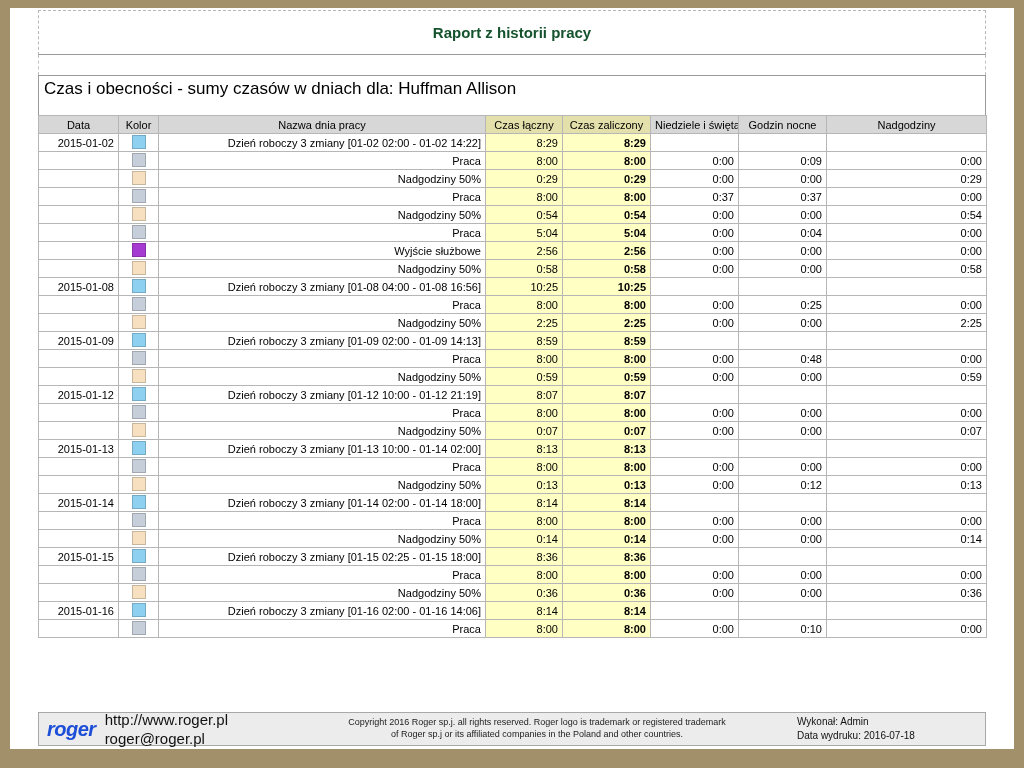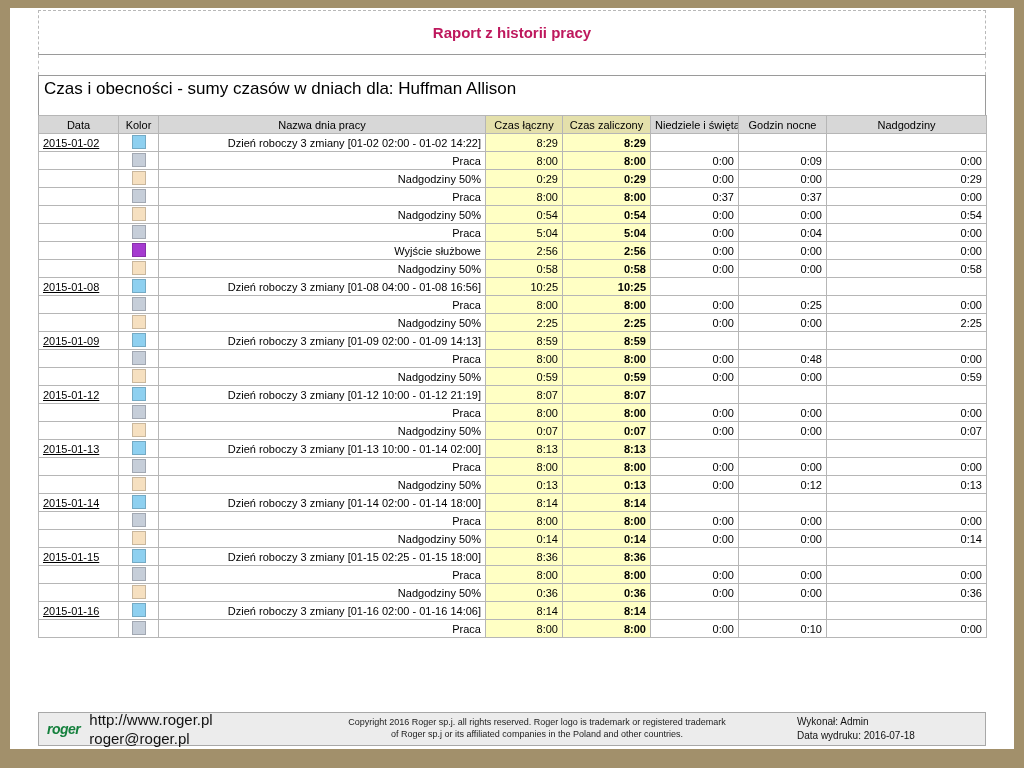--- a/index.html
+++ b/index.html
@@ -15,21 +15,21 @@
     width:1004px; height:741px;
     background:#ffffff;
   }
   
   .print-header {
     position:absolute; left:28px; right:28px; top:2px; height:45px;
     border:1px dashed #b8b8b8; border-bottom:1px solid #9a9a9a;
     display:flex; align-items:center; justify-content:center;
     box-sizing:border-box;
   }
-  .print-header h1 { margin:9px; font-size:15px; font-weight:bold; color:#be185d; }
+  .print-header h1 { margin:9px; font-size:15px; font-weight:bold; color:#14532d; }
   .margin-guides {
     position:absolute; left:28px; right:28px; top:47px; height:20px;
     border-left:1px dashed #c0c0c0; border-right:1px dashed #c0c0c0;
   }
   .report-body { position:absolute; left:28px; top:67px; width:948px; }
   .report-title {
     box-sizing:border-box;
     border:1px solid #9a9a9a; border-bottom:none;
     font-size:17px; color:#000;
     padding:3px 5px 16px 5px;
@@ -42,43 +42,43 @@
   table.report th, table.report td {
     border:1px solid #b6b6b6;
     height:18px; padding:0 4px;
     overflow:hidden; white-space:nowrap;
     box-sizing:border-box;
   }
   table.report th {
     background:#d7d7d7; font-weight:normal; text-align:center;
   }
   table.report th.c3, table.report th.c4 { background:#e4e0ab; }
-  td.c0 { text-align:left;text-decoration:underline; }
+  td.c0 { text-align:right; }
   td.c1 { text-align:center; padding:0; }
   td.c2 { text-align:right; }
   td.c3, td.c4, td.c5, td.c6, td.c7 { text-align:right; }
   td.c3, td.c4 { background:#ffffc4; }
   td.c4 { font-weight:bold; }
   .swatch {
     display:inline-block; width:12px; height:12px;
     vertical-align:middle; margin-top:-2px;
     border:1px solid rgba(0,0,0,0.18);
   }
   
   .page-footer {
     position:absolute; left:28px; right:28px; bottom:3px; height:34px;
     background:#ececec; border:1px solid #a8a8a8;
     box-sizing:border-box;
     display:flex; align-items:center;
     padding:0 8px;
   }
   .footer-left { display:flex; align-items:center; gap:9px; width:230px; }
   .logo-text {
-    font-size:14px; font-weight:bold; font-style:italic;
-    color:#15803d; letter-spacing:-0.5px;
+    font-size:20px; font-weight:bold; font-style:italic;
+    color:#1d4ed8; letter-spacing:-0.5px;
   }
   .contact { font-size:15px; color:#111; line-height:1.3; }
   .footer-center { flex:1; text-align:center; font-size:9px; color:#222; line-height:1.3; }
   .footer-right { width:180px; font-size:10px; color:#111; line-height:1.4; }
 </style>
 </head>
 <body>
 
 <div class="page">
 

